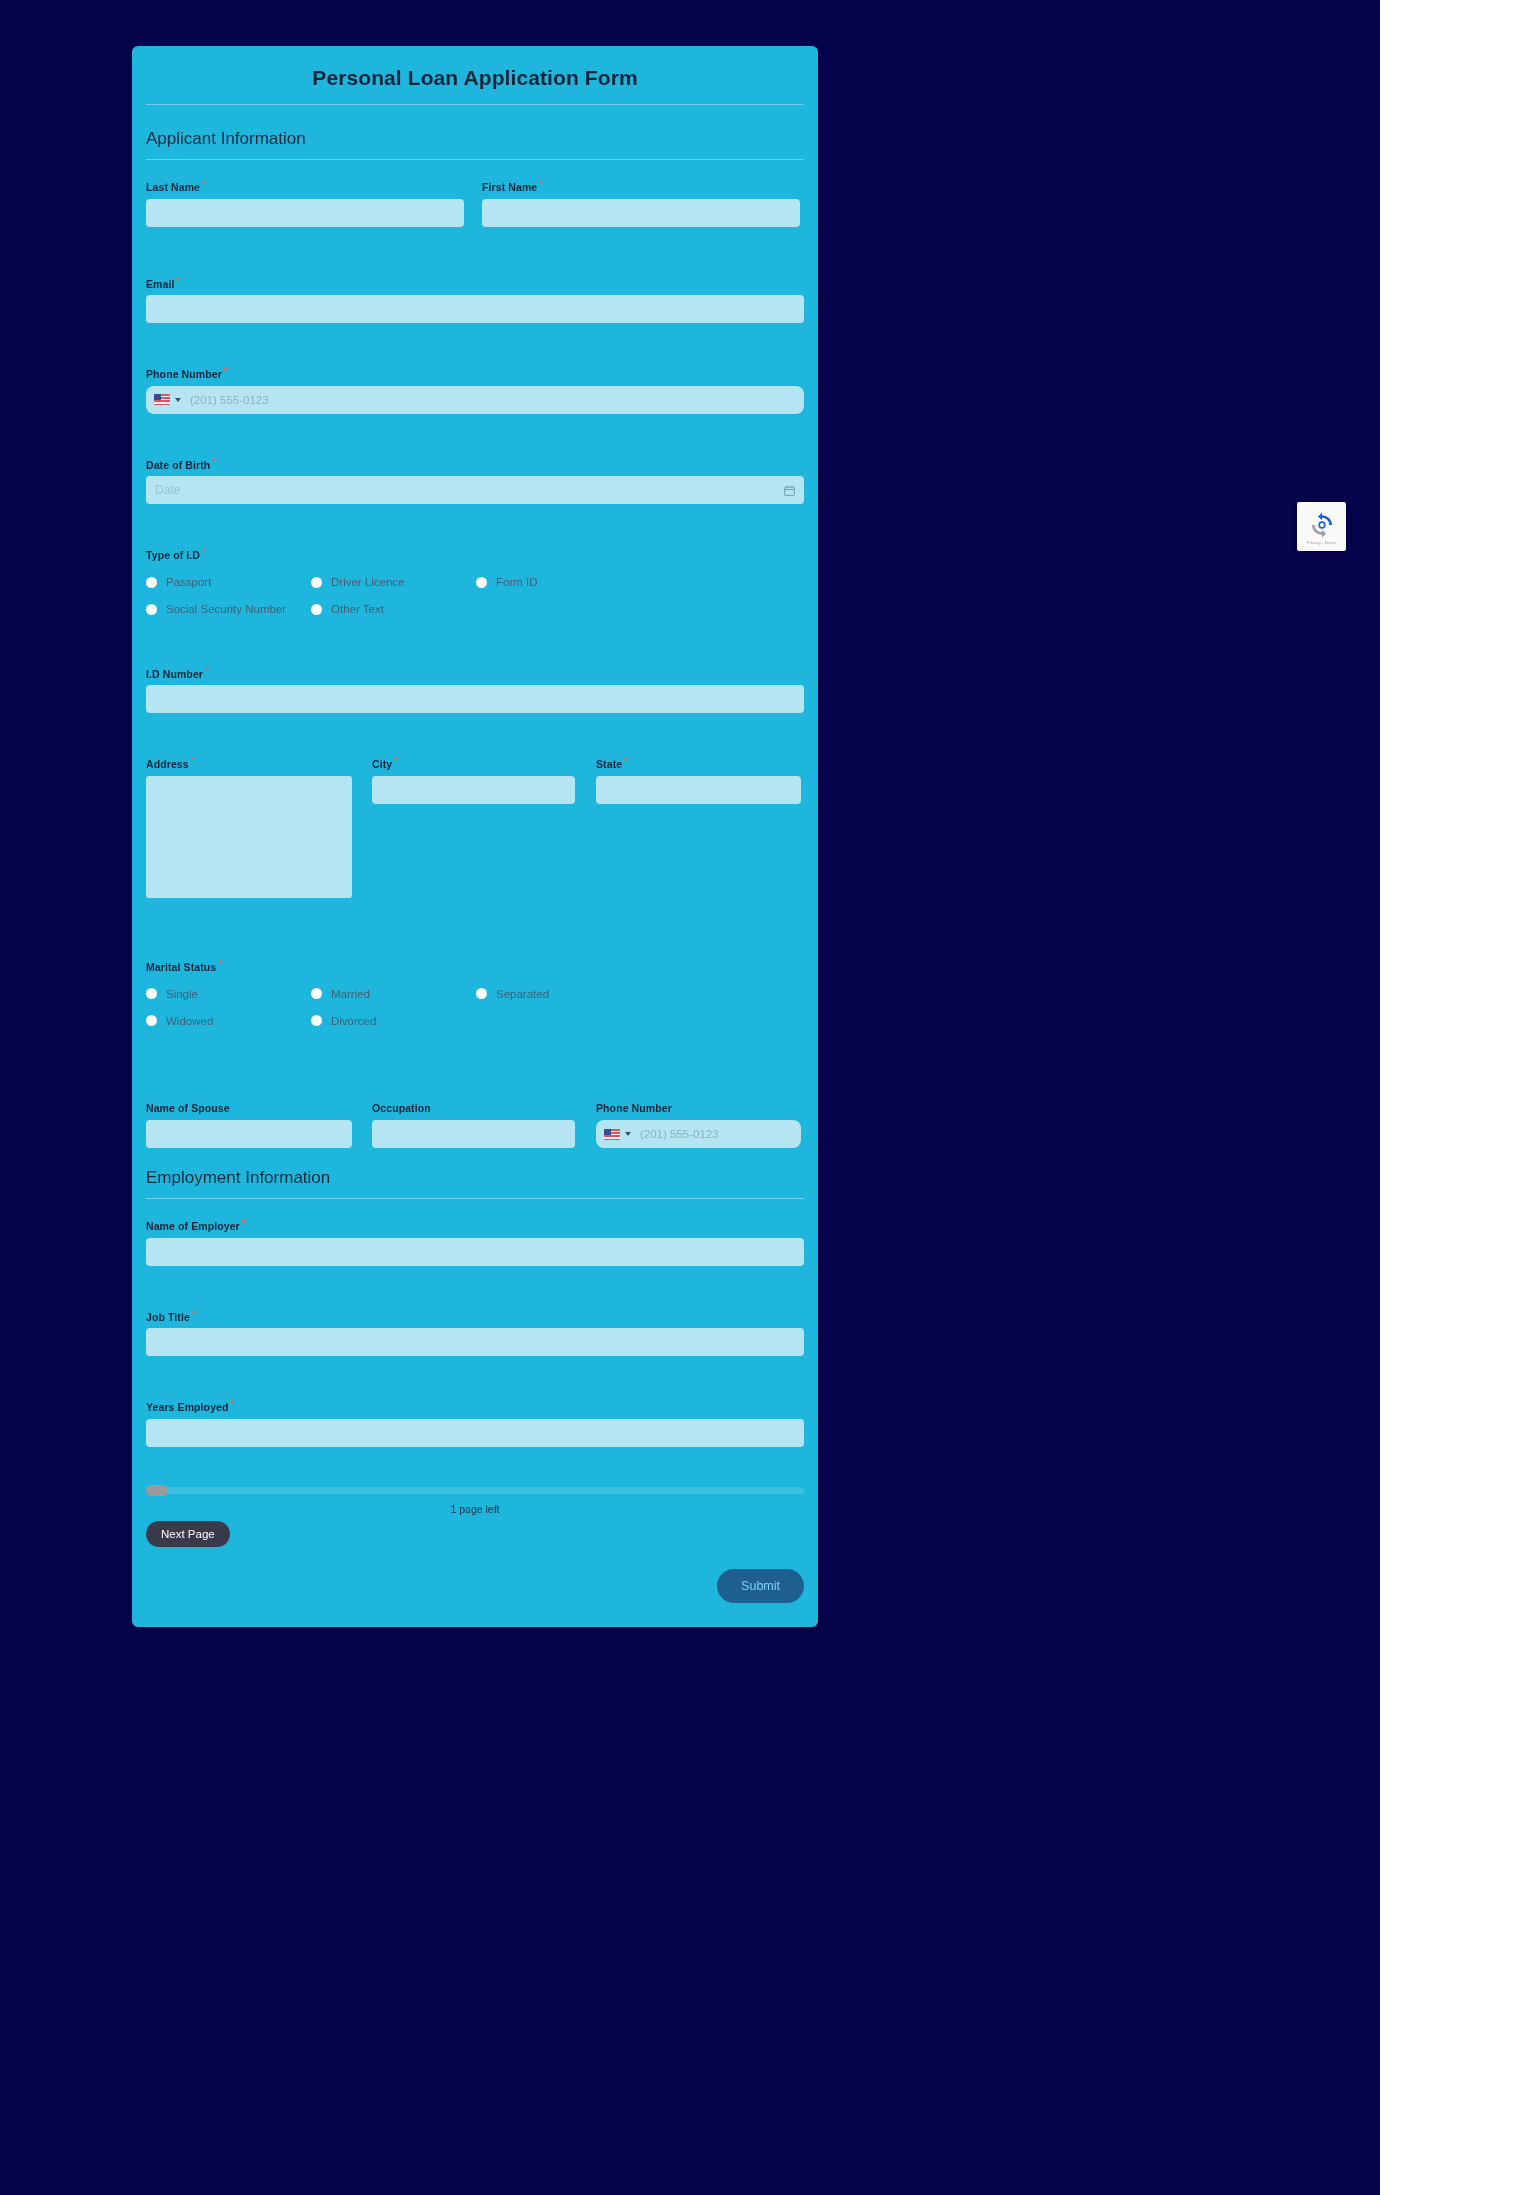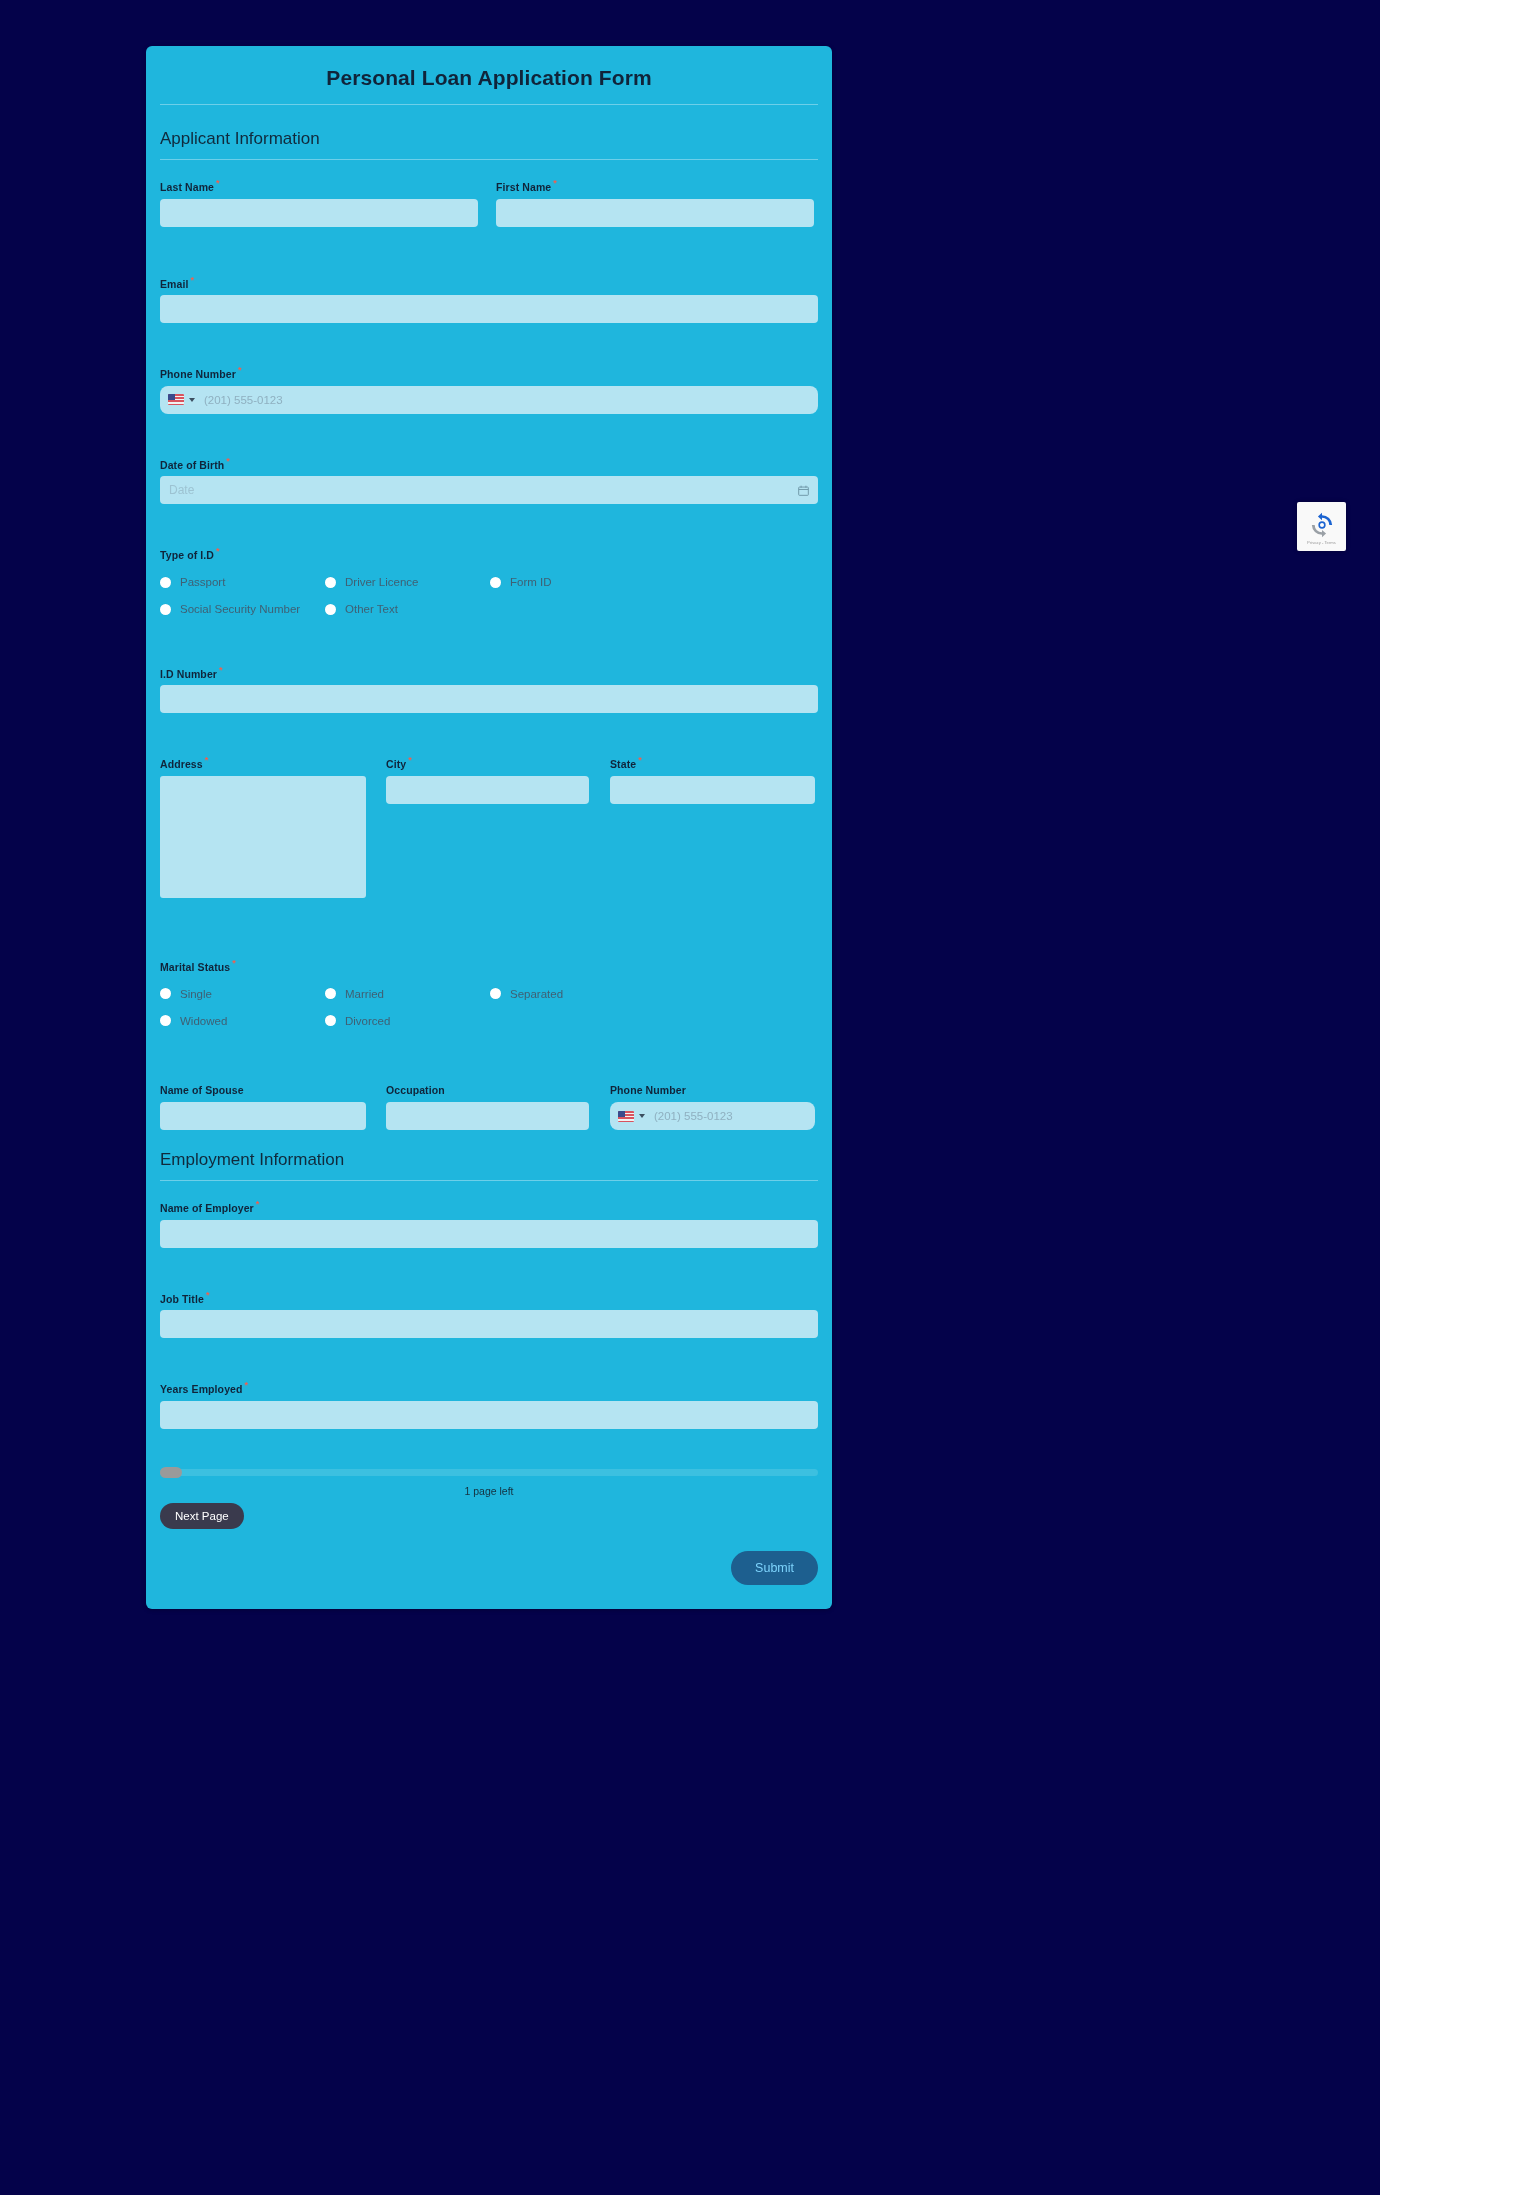--- a/index.html
+++ b/index.html
@@ -18,21 +18,21 @@
   }
   .backdrop {
     position: absolute;
     left: 0; top: 0;
     width: 1380px;
     height: 2195px;
     background: #04024a;
   }
   .form-card {
     position: absolute;
-    left: 146px;
+    left: 132px;
     top: 46px;
     width: 686px;
     min-height: 1474px;
     background: #1fb6dd;
     border-radius: 6px;
     box-shadow: 0 1px 4px rgba(0,0,0,0.25);
     padding: 0;
   }
   .form-title {
     text-align: center;
@@ -376,21 +376,21 @@
             <span class="radio-dot"></span>
             <span class="radio-label">Widowed</span>
           </div>
           <div class="radio-item">
             <span class="radio-dot"></span>
             <span class="radio-label">Divorced</span>
           </div>
         </div>
       </div>
 
-      <div class="row" style="margin-top:50px;">
+      <div class="row" style="margin-top:68px;">
         <div style="width:206px;">
           <label class="field-label"><span>Name of Spouse</span></label>
           <input class="ctl" type="text" value="" style="">
         </div>
         <div style="width:203px;margin-left:20px;">
           <label class="field-label"><span>Occupation</span></label>
           <input class="ctl" type="text" value="" style="">
         </div>
         <div style="width:205px;margin-left:21px;">
           <label class="field-label"><span>Phone Number</span></label>

